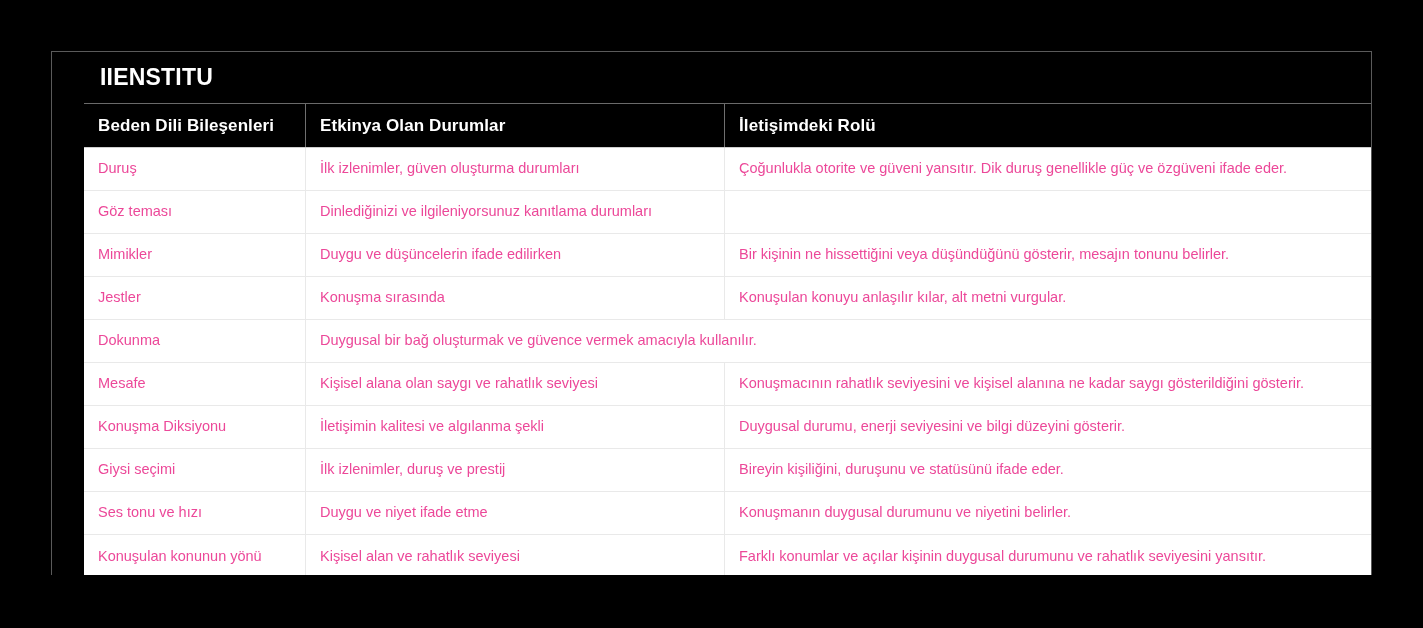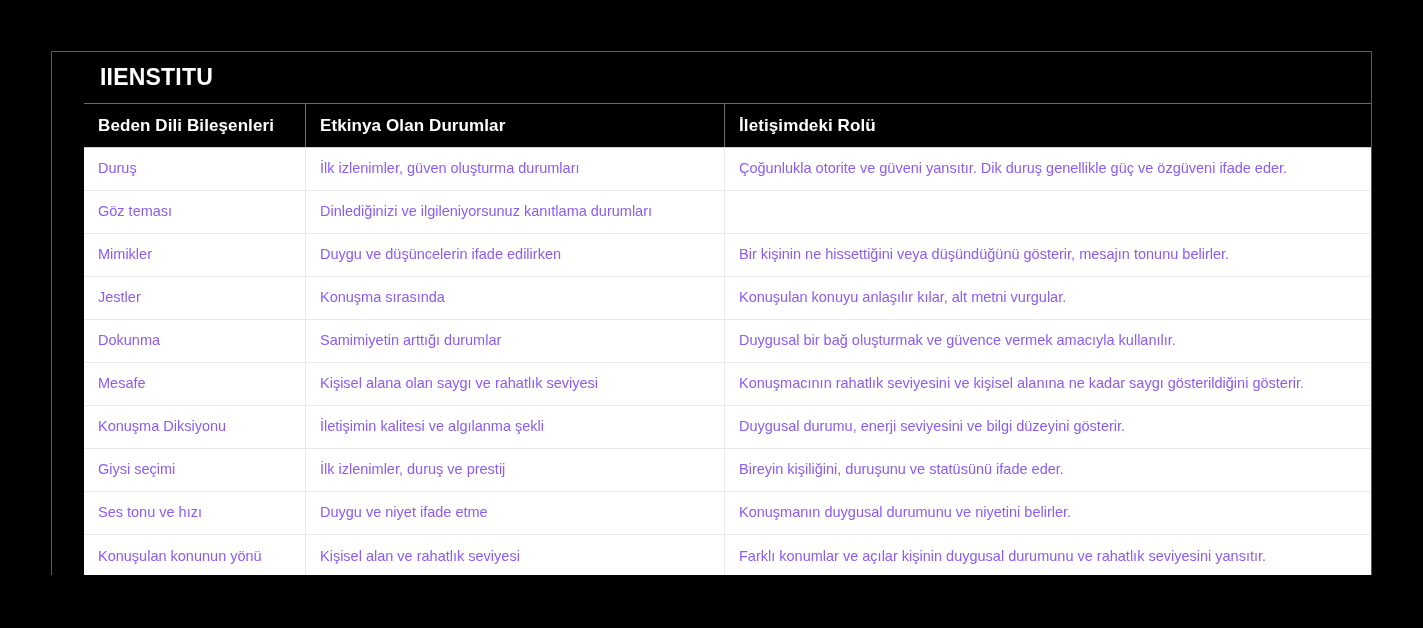--- a/index.html
+++ b/index.html
@@ -81,21 +81,21 @@
     background: #ffffff;
   }
   .tr {
     display: flex;
     height: 43px;
     border-bottom: 1px solid #e9e9e9;
     background: #ffffff;
   }
   .tr:last-child { border-bottom: none; }
   .td {
-    color: #8b5cf6;
+    color: #ec4899;
     font-size: 14.5px;
     font-weight: 400;
     display: flex;
     align-items: center;
     padding-left: 14px;
     padding-right: 8px;
     white-space: nowrap;
     overflow: hidden;
     line-height: 1.2;
   }
@@ -140,21 +140,20 @@
       </div>
 
       <div class="tr">
         <div class="td c1">Jestler</div>
         <div class="td c2">Konuşma sırasında</div>
         <div class="td c3">Konuşulan konuyu anlaşılır kılar, alt metni vurgular.</div>
       </div>
 
       <div class="tr">
         <div class="td c1">Dokunma</div>
-        <div class="td c2">Samimiyetin arttığı durumlar</div>
         <div class="td c3">Duygusal bir bağ oluşturmak ve güvence vermek amacıyla kullanılır.</div>
       </div>
 
       <div class="tr">
         <div class="td c1">Mesafe</div>
         <div class="td c2">Kişisel alana olan saygı ve rahatlık seviyesi</div>
         <div class="td c3">Konuşmacının rahatlık seviyesini ve kişisel alanına ne kadar saygı gösterildiğini gösterir.</div>
       </div>
 
       <div class="tr">

